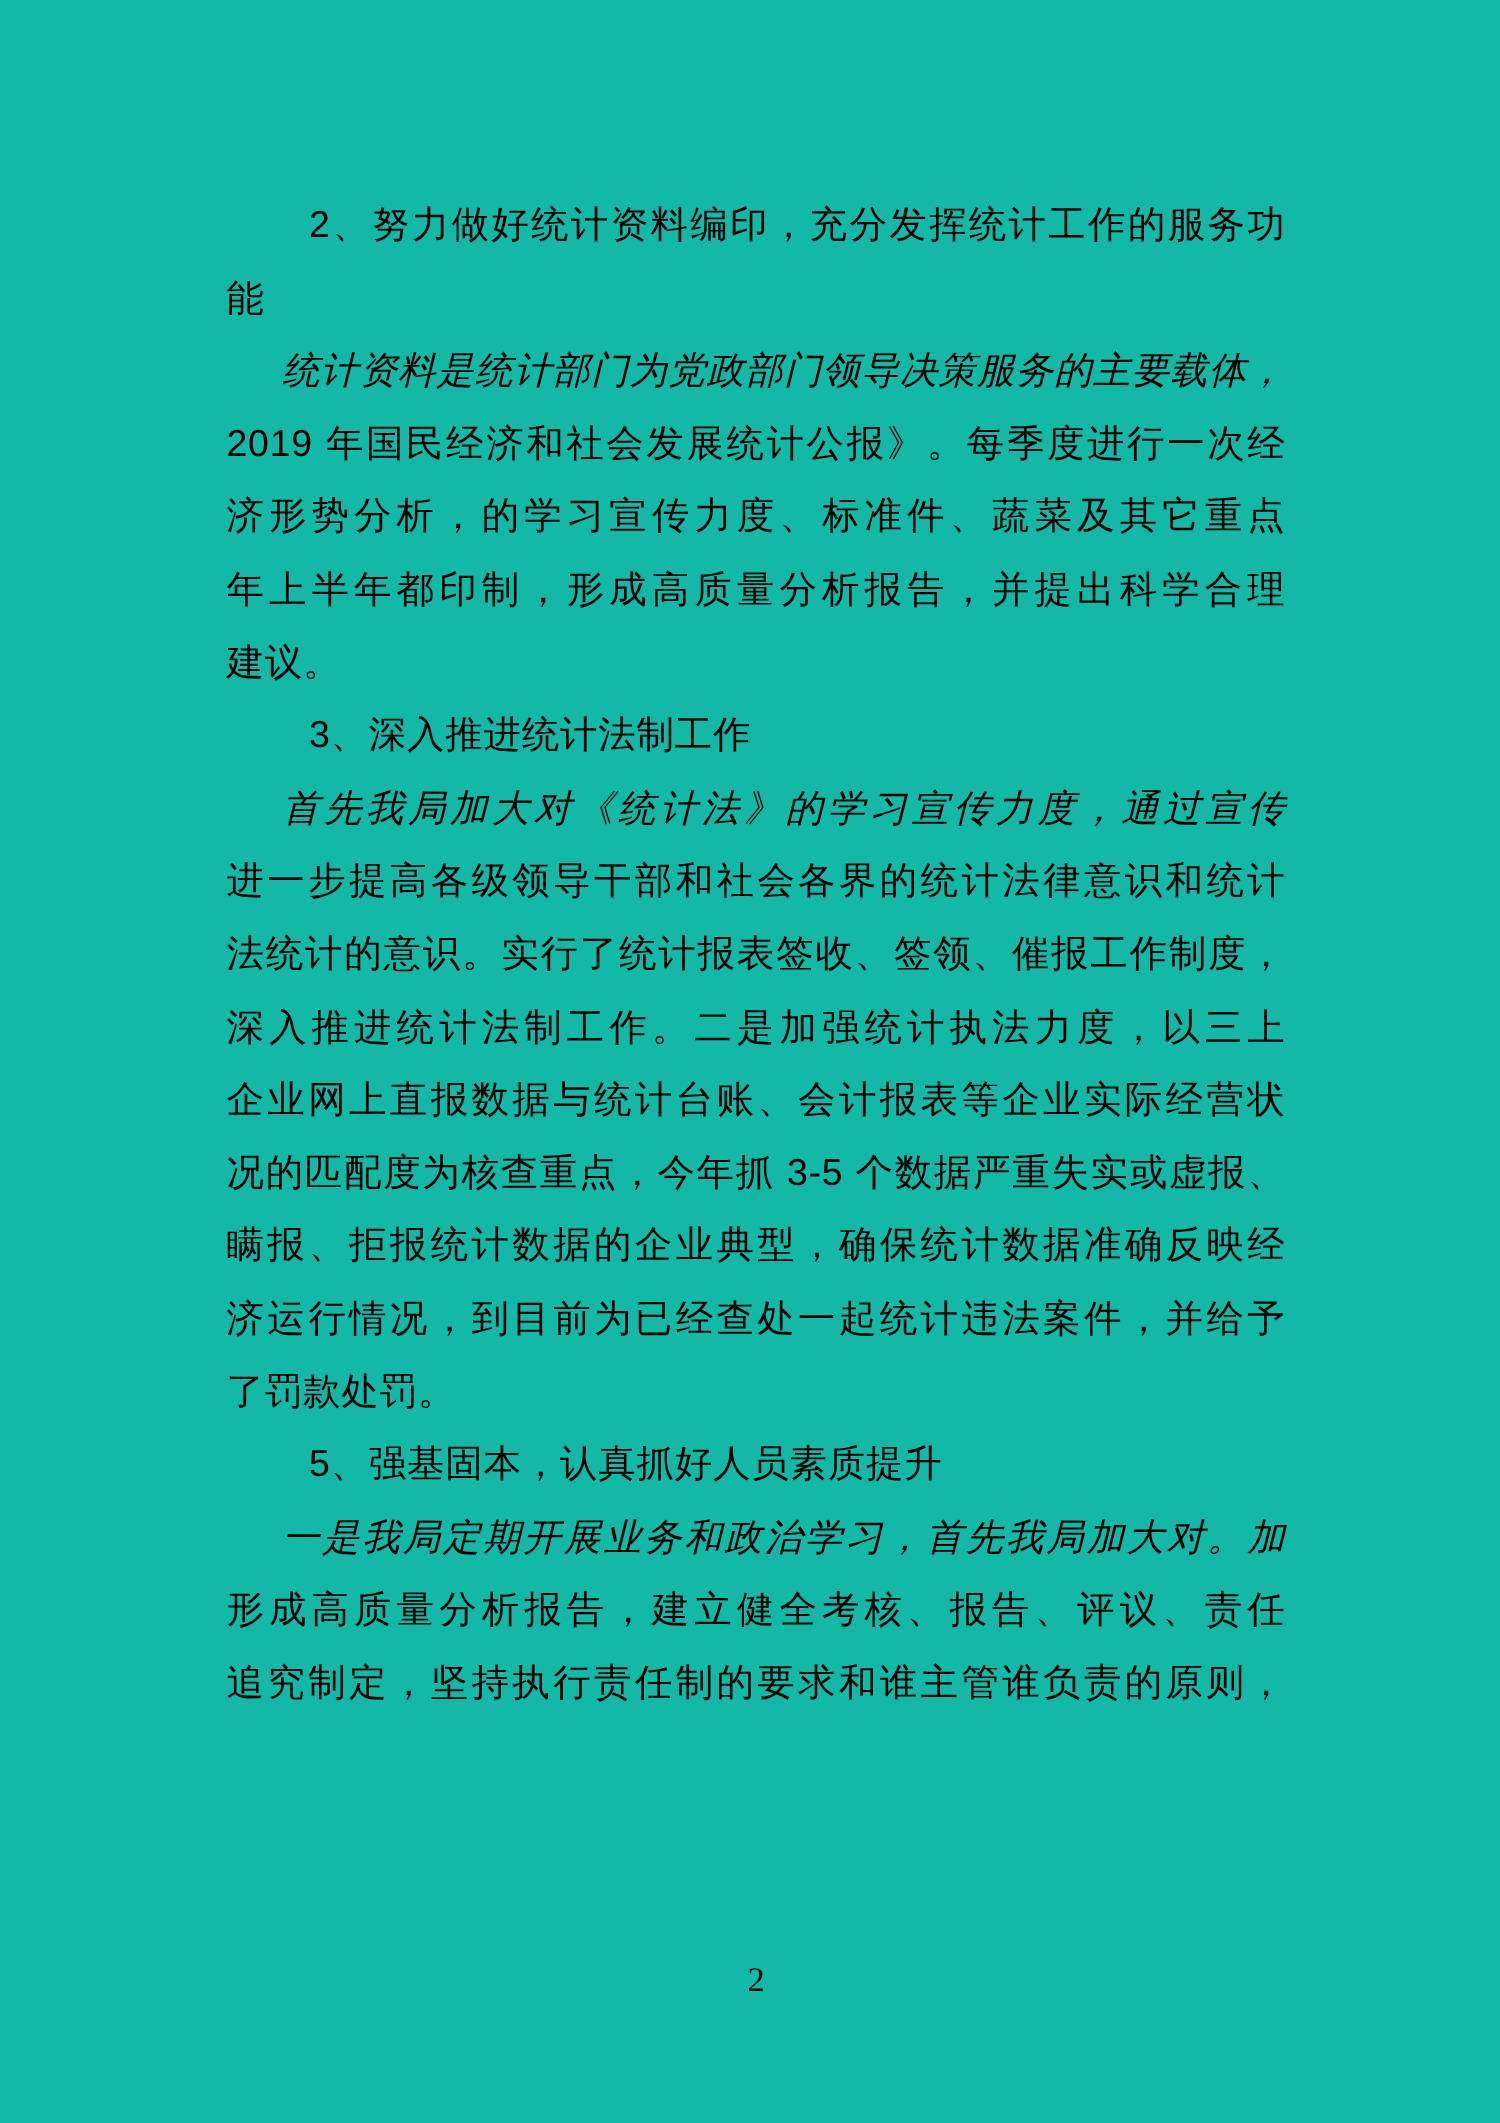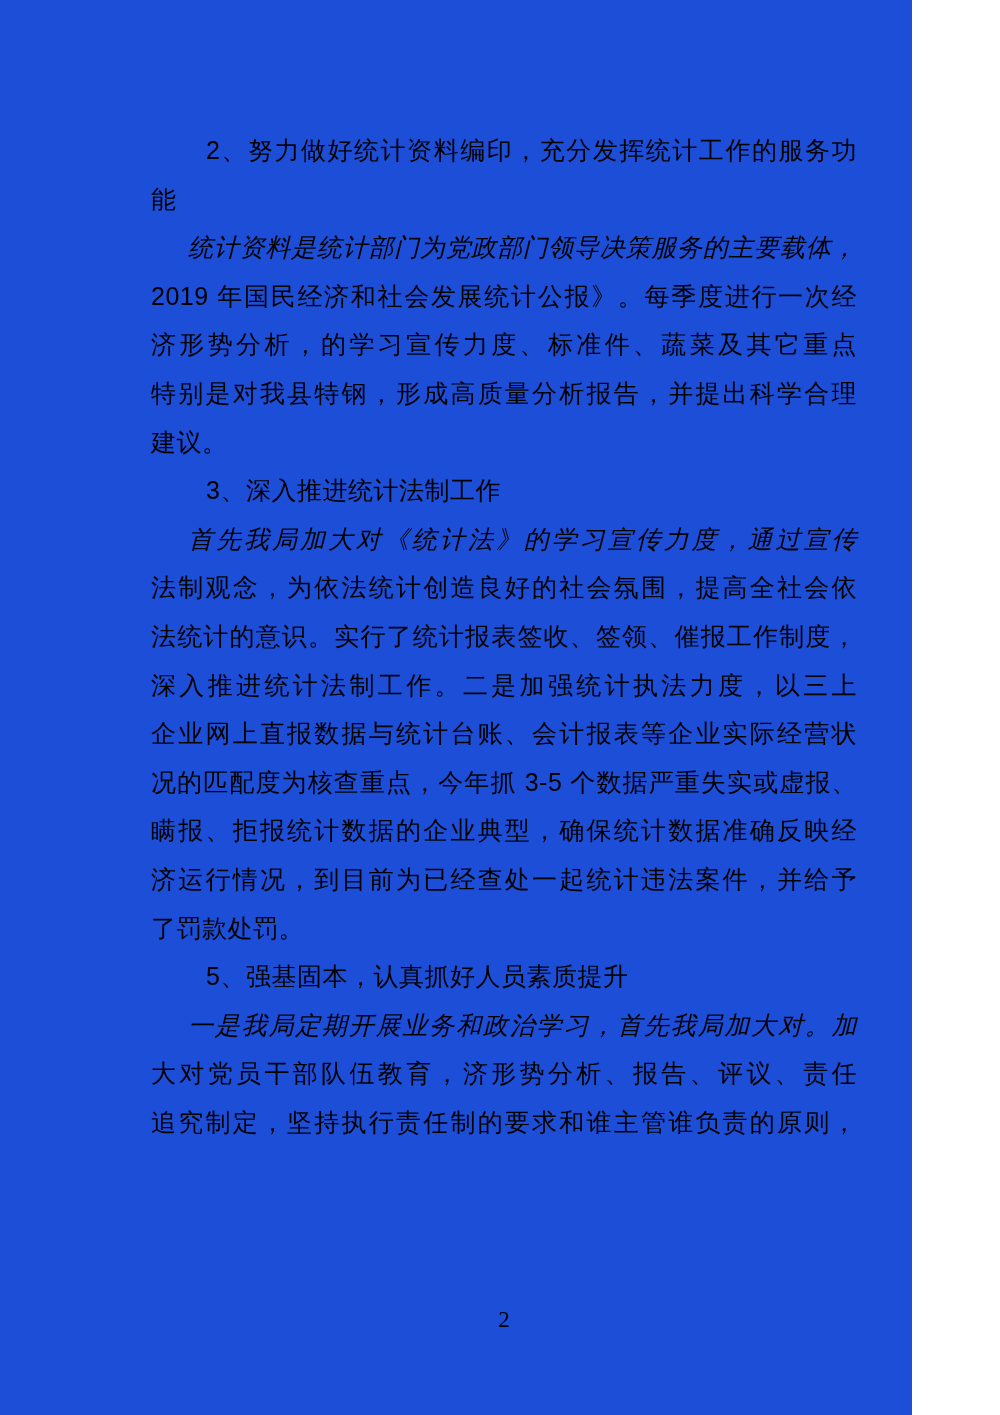--- a/index.html
+++ b/index.html
@@ -2,23 +2,23 @@
 <html><head>
 <meta charset="utf-8">
 <style>
   html, body {
     margin: 0;
     padding: 0;
     background: #ffffff;
   }
   #page {
     position: relative;
-    width: 912px;
+    width: 1000px;
     height: 1415px;
-    background: #1d4ed8;
+    background: #14b8a6;
     overflow: hidden;
     font-family: "Liberation Sans", sans-serif;
   }
   #doc-body {
     position: absolute;
     left: 151px;
     top: 126px;
     width: 706px;
     color: #000000;
   }
@@ -51,31 +51,31 @@
 </head>
 <body>
 
 <div id="page">
   <div id="doc-body">
       <div class="line ind-h fill">2、努力做好统计资料编印，充分发挥统计工作的服务功</div>
       <div class="line">能</div>
       <div class="line ind-p fill">统计资料是统计部门为党政部门领导决策服务的主要载体，</div>
       <div class="line fill">2019 年国民经济和社会发展统计公报》。每季度进行一次经</div>
       <div class="line fill">济形势分析，的学习宣传力度、标准件、蔬菜及其它重点</div>
-      <div class="line fill">特别是对我县特钢，形成高质量分析报告，并提出科学合理</div>
+      <div class="line fill">年上半年都印制，形成高质量分析报告，并提出科学合理</div>
       <div class="line">建议。</div>
       <div class="line ind-h">3、深入推进统计法制工作</div>
       <div class="line ind-p fill">首先我局加大对《统计法》的学习宣传力度，通过宣传</div>
-      <div class="line fill">法制观念，为依法统计创造良好的社会氛围，提高全社会依</div>
+      <div class="line fill">进一步提高各级领导干部和社会各界的统计法律意识和统计</div>
       <div class="line fill">法统计的意识。实行了统计报表签收、签领、催报工作制度，</div>
       <div class="line fill">深入推进统计法制工作。二是加强统计执法力度，以三上</div>
       <div class="line fill">企业网上直报数据与统计台账、会计报表等企业实际经营状</div>
       <div class="line fill">况的匹配度为核查重点，今年抓 3-5 个数据严重失实或虚报、</div>
       <div class="line fill">瞒报、拒报统计数据的企业典型，确保统计数据准确反映经</div>
       <div class="line fill">济运行情况，到目前为已经查处一起统计违法案件，并给予</div>
       <div class="line">了罚款处罚。</div>
       <div class="line ind-h">5、强基固本，认真抓好人员素质提升</div>
       <div class="line ind-p fill">一是我局定期开展业务和政治学习，首先我局加大对。加</div>
-      <div class="line fill">大对党员干部队伍教育，济形势分析、报告、评议、责任</div>
+      <div class="line fill">形成高质量分析报告，建立健全考核、报告、评议、责任</div>
       <div class="line fill">追究制定，坚持执行责任制的要求和谁主管谁负责的原则，</div>
     </div>
   <div id="page-number">2</div>
 </div>
 
 </body></html>

